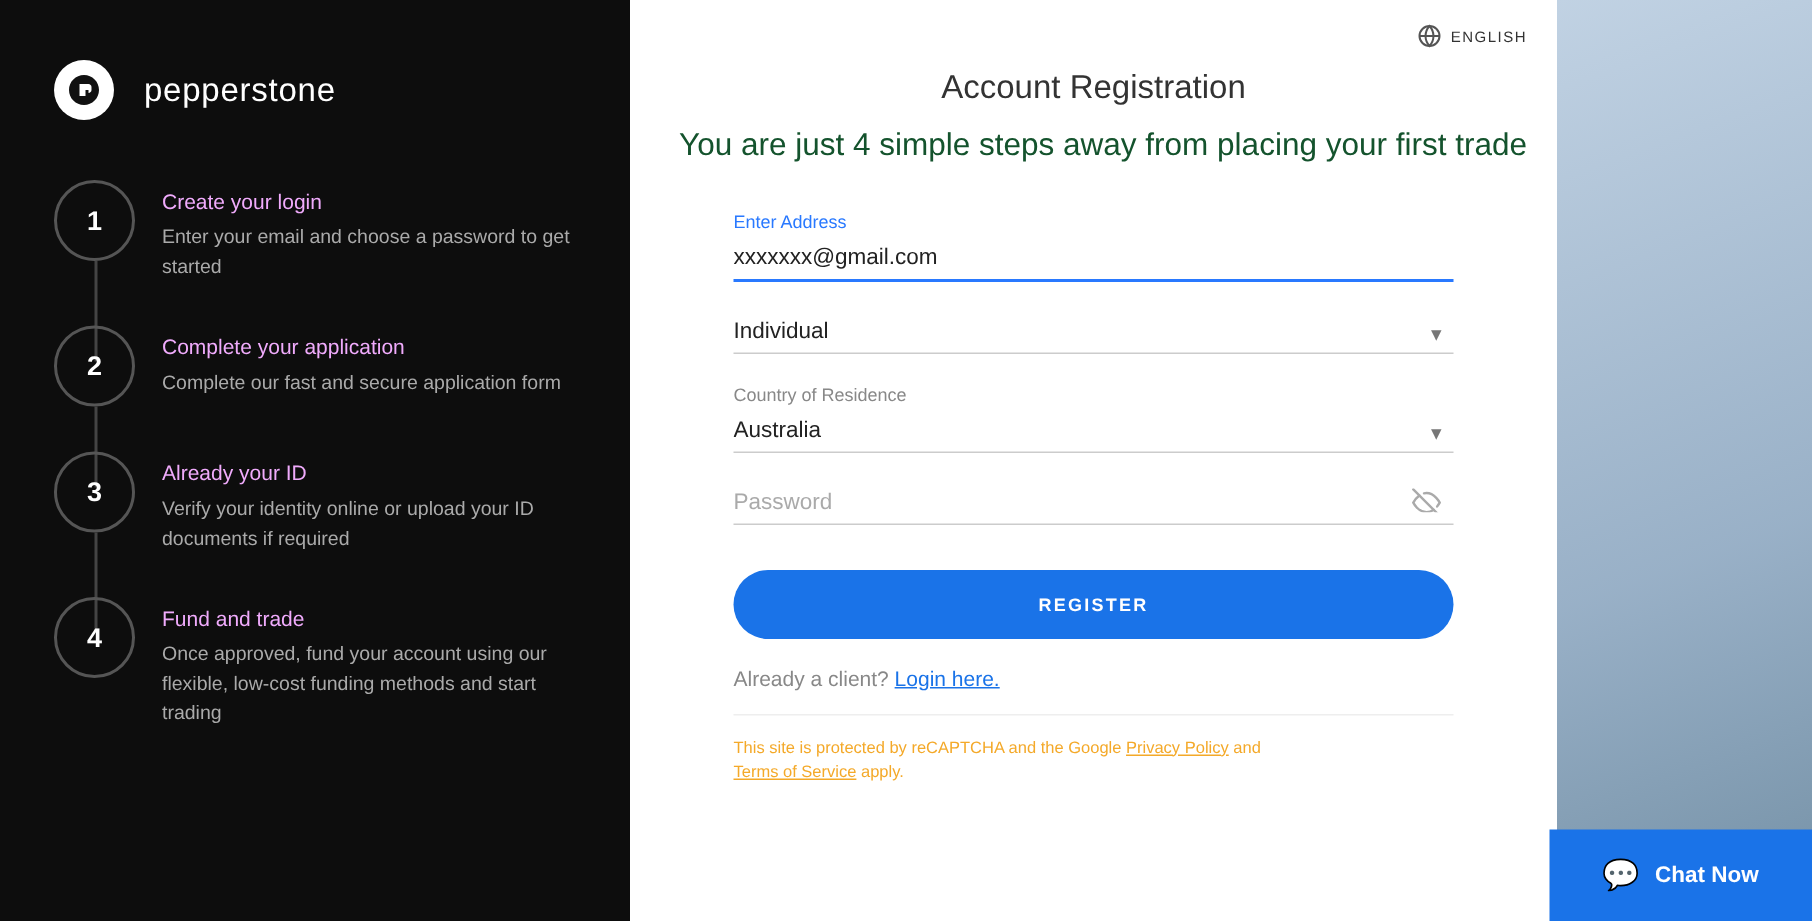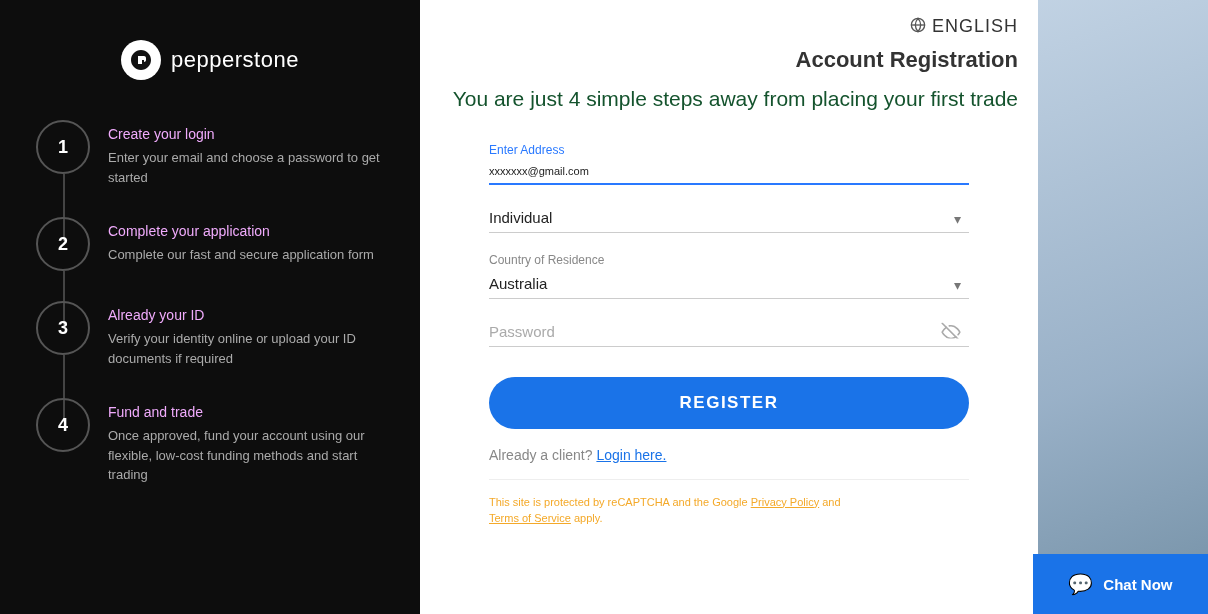--- a/index.html
+++ b/index.html
@@ -16,23 +16,22 @@
       padding: 40px 36px;
       display: flex;
       flex-direction: column;
       gap: 0;
       position: relative;
     }
 
     .logo-area {
       display: flex;
       align-items: center;
-      gap: 10px;
+      gap: 20px;
       margin-bottom: 40px;
-      justify-content: center;
     }
 
     .logo-icon {
       width: 40px;
       height: 40px;
       background: white;
       border-radius: 50%;
       display: flex;
       align-items: center;
       justify-content: center;
@@ -134,37 +133,36 @@
       padding: 16px 0 10px 0;
       color: #555;
       font-size: 13px;
     }
 
     .globe-icon {
       color: #555;
     }
 
     .lang-text {
-      font-size: 18px;
+      font-size: 10px;
       color: #333;
       font-weight: 500;
       letter-spacing: 1px;
     }
 
     .form-header {
       text-align: center;
       margin-bottom: 28px;
     }
 
     .form-title {
       font-size: 22px;
-      font-weight: 700;
+      font-weight: 400;
       color: #333;
       margin-bottom: 10px;
-      text-align: right;
     }
 
     .form-subtitle {
       font-size: 21px;
       color: #14532d;
       line-height: 1.5;
       text-align: right;
     }
 
     .form-body {
@@ -184,21 +182,21 @@
       color: #2979ff;
       margin-bottom: 4px;
       font-weight: 400;
     }
 
     .field-input {
       width: 100%;
       border: none;
       border-bottom: 2px solid #2979ff;
       outline: none;
-      font-size: 11px;
+      font-size: 15px;
       color: #222;
       padding: 4px 0 6px 0;
       background: transparent;
     }
 
     .field-input::placeholder {
       color: #aaa;
     }
 
     .select-wrapper {
@@ -264,21 +262,21 @@
       font-size: 18px;
     }
 
     .register-btn {
       width: 100%;
       background: #1a73e8;
       color: white;
       border: none;
       border-radius: 30px;
       padding: 16px;
-      font-size: 17px;
+      font-size: 12px;
       font-weight: 700;
       letter-spacing: 1.5px;
       cursor: pointer;
       margin-top: 10px;
       margin-bottom: 18px;
       text-transform: uppercase;
     }
 
     .already-client {
       text-align: left;

